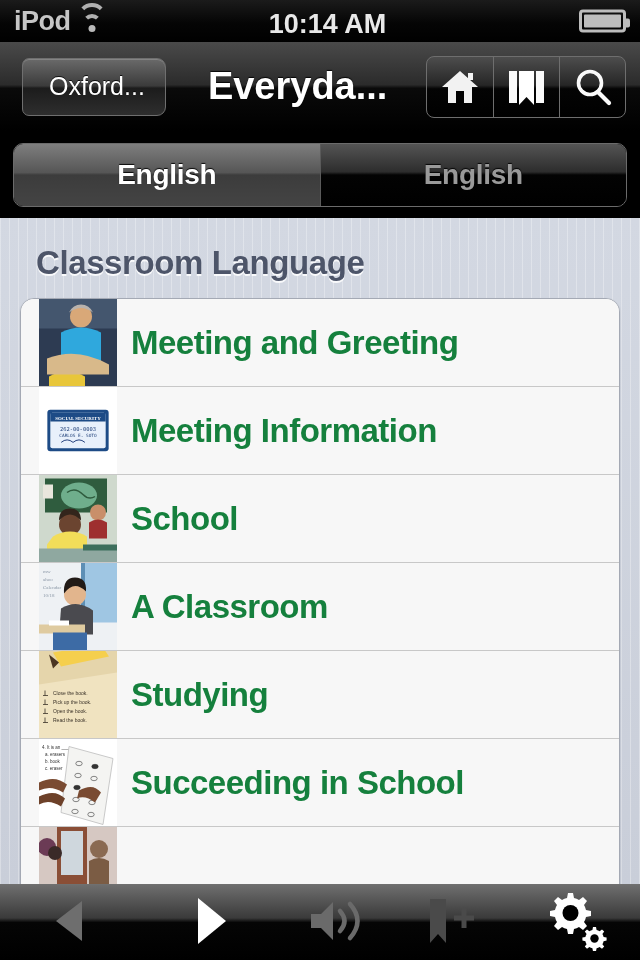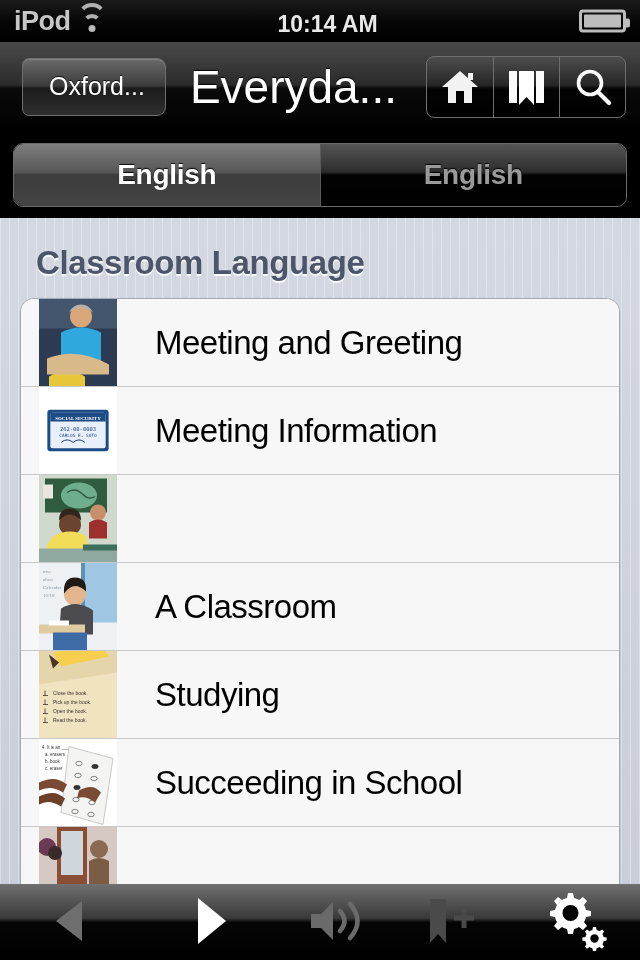--- a/index.html
+++ b/index.html
@@ -25,21 +25,21 @@
     border:3px solid #b9b9b9; border-bottom-color:transparent;
     border-left-color:transparent; border-right-color:transparent;
     border-radius:50%;
   }
   .wifi i.a { width:30px; height:30px; border-width:4px; opacity:.95; }
   .wifi i.b { width:19px; height:19px; border-width:4px; opacity:.95; }
   .wifi i.c { width:7px; height:7px; border-width:0; background:#b9b9b9;
               border-radius:50%; bottom:1px; }
   .sb-time {
     position:absolute; left:15px; right:0; text-align:center;
-    font-size:23px; font-weight:bold; color:#e8e8e8; letter-spacing:0px;margin-top:7px;
+    font-size:27px; font-weight:bold; color:#e8e8e8; letter-spacing:0px;margin-top:7px;
   }
   .sb-right { position:absolute; right:14px; top:50%; transform:translateY(-50%);
               display:flex; align-items:center; }
   .battery { position:relative; width:47px; height:23px;
              border:3px solid #bcbcbc; border-radius:4px; }
   .battery .fill { position:absolute; inset:2px; background:#bdbdbd; border-radius:1px; }
   .battery .cap { position:absolute; right:-7px; top:6px; width:4px; height:9px;
                   background:#bcbcbc; border-radius:0 2px 2px 0; }
 
   
@@ -59,22 +59,22 @@
     box-shadow:inset 0 1px 0 rgba(255,255,255,.18);
   }
   .backbtn::before {
     content:""; position:absolute; left:-17px; top:50%;
     width:30px; height:30px; transform:translateY(-50%) rotate(45deg);
     background:linear-gradient(135deg,#636363 0%,#3a3a3a 45%,#202020 55%,#2c2c2c 100%);
     border-left:1px solid #6f6f6f; border-bottom:1px solid #6f6f6f;
     border-radius:4px; z-index:-1;
   }
   .navtitle {
-    flex:1; text-align:left; margin-left:4px;
-    font-size:46px; font-weight:normal; color:#fff;
+    flex:1; text-align:left; margin-left:22px;
+    font-size:38px; font-weight:bold; color:#fff;
     text-shadow:0 -1px 1px rgba(0,0,0,.9);
     white-space:nowrap; overflow:hidden;
   }
   .navgroup {
     display:flex; margin-right:14px; height:62px;
     border:1px solid #6e6e6e; border-radius:8px; overflow:hidden;
     background:linear-gradient(180deg,#4d4d4d 0%,#262626 47%,#040404 53%,#000 100%);
   }
   .navgroup > .navbtn { width:66px; height:100%; display:flex;
     align-items:center; justify-content:center; }
@@ -130,22 +130,22 @@
     display:flex; align-items:stretch; height:88px;
     border-bottom:1px solid #c8c8c8; background:#f7f7f7;
   }
   .row:last-child { border-bottom:none; }
   .thumb {
     width:78px; flex:0 0 78px; margin-left:18px;
     background:#fff; position:relative; overflow:hidden;
   }
   .thumb svg { position:absolute; inset:0; width:100%; height:100%; }
   .rowlabel {
-    flex:1; display:flex; align-items:center; padding-left:38px;
-    font-size:33px; font-weight:normal; color:#000000; letter-spacing:-0.5px;
+    flex:1; display:flex; align-items:center; padding-left:14px;
+    font-size:33px; font-weight:bold; color:#15803d; letter-spacing:-0.5px;
   }
 
   
   .toolbar {
     position:absolute; left:0; right:0; bottom:0; height:76px;
     background:linear-gradient(180deg,#6e6e6e 0%,#3a3a3a 44%,#050505 50%,#000 100%);
     border-top:1px solid #707070;
     display:flex; align-items:center;
   }
   .tbtn { display:flex; align-items:center; justify-content:center; height:100%; }
@@ -271,20 +271,21 @@
             <circle cx="31" cy="50" r="11" fill="#6b4430"></circle>
             <path d="M20 46 q11 -12 22 0 q0 -12 -11 -12 q-11 0 -11 12Z" fill="#33251c"></path>
             <path d="M14 62 q17 -10 34 0 l0 26 l-34 0Z" fill="#f2dd59"></path>
             <path d="M14 62 l-6 8 l0 18 l8 0Z" fill="#f2dd59"></path>
             <circle cx="59" cy="38" r="8" fill="#c98f6a"></circle>
             <path d="M50 48 q9 -6 18 0 l0 16 l-18 0Z" fill="#9e2f2f"></path>
             <rect x="0" y="74" width="78" height="14" fill="#8fa8a0"></rect>
             <rect x="44" y="70" width="34" height="6" fill="#3d6f5c"></rect>
           </svg>
         </div>
+        <div class="rowlabel">School</div>
       </div>
 
       <div class="row">
         <div class="thumb">
           <svg viewBox="0 0 78 88" preserveAspectRatio="xMidYMid slice">
             <rect width="78" height="88" fill="#eef1f4"></rect>
             <rect x="42" y="0" width="36" height="60" fill="#9fc6e3"></rect>
             <rect x="42" y="0" width="4" height="60" fill="#5e8fb5"></rect>
             <text x="4" y="10" font-size="5" fill="#8a97a6" font-family="serif">mw</text>
             <text x="4" y="18" font-size="5" fill="#8a97a6" font-family="serif">ahoo</text>

